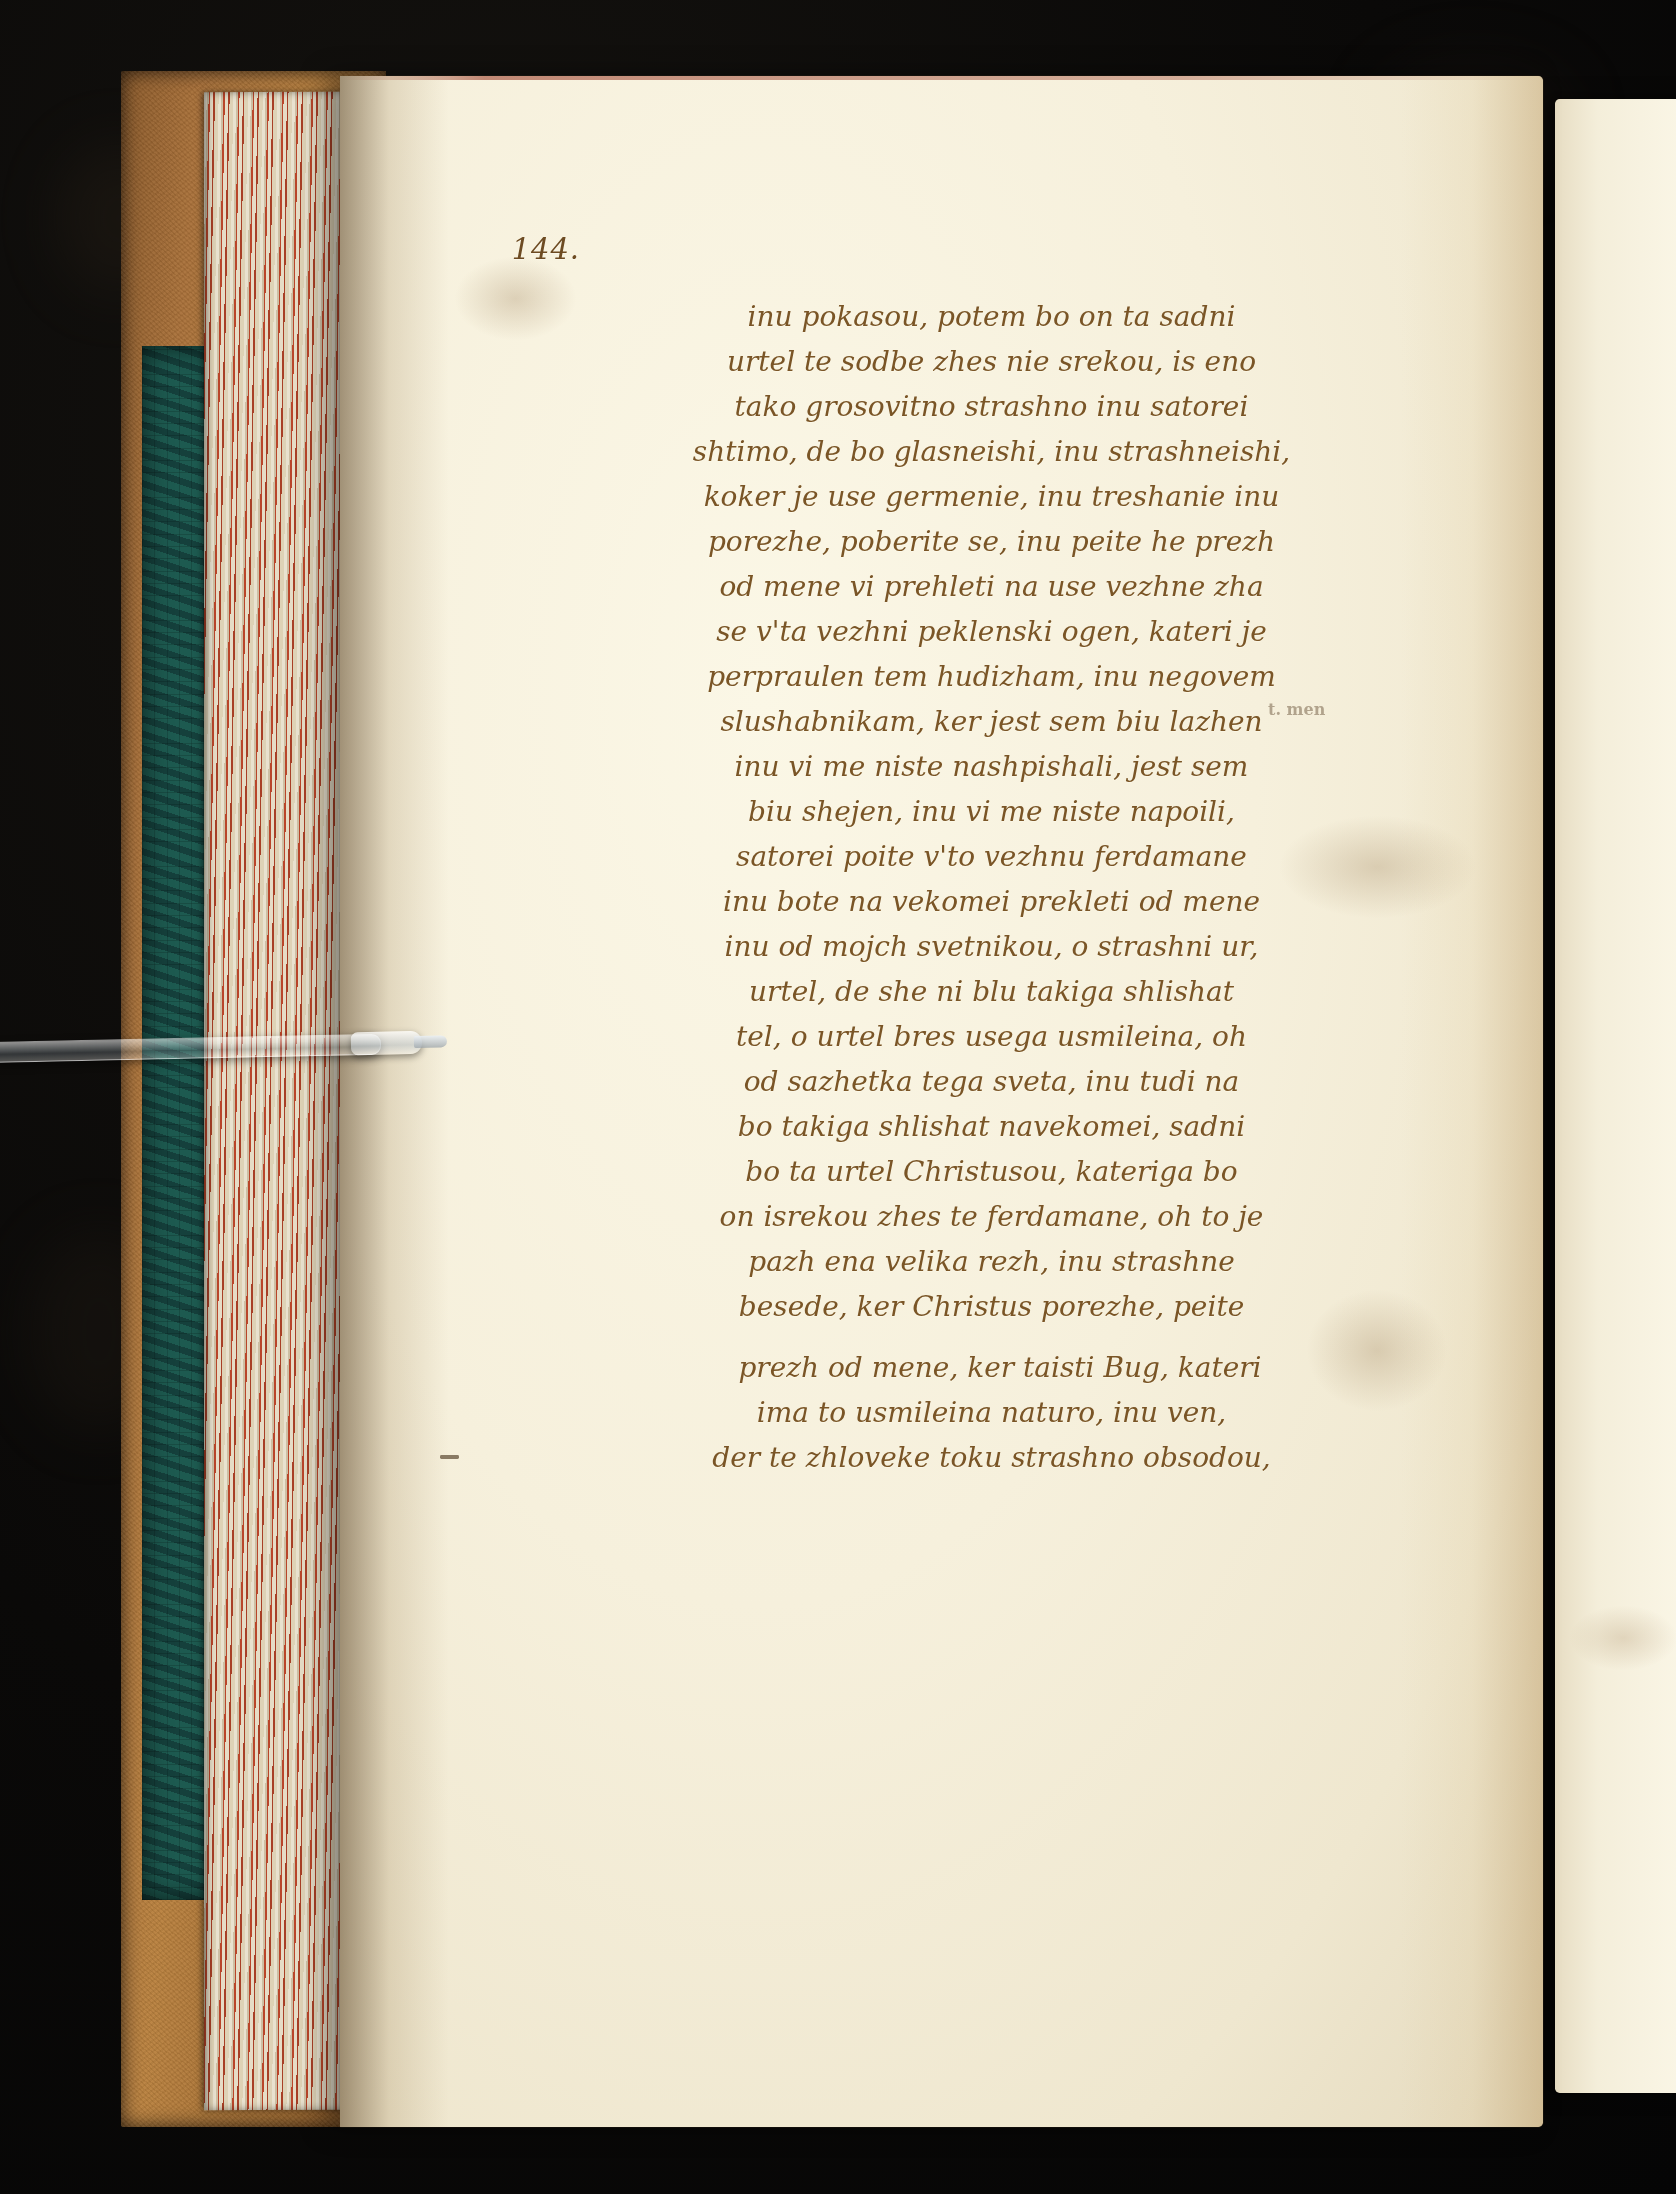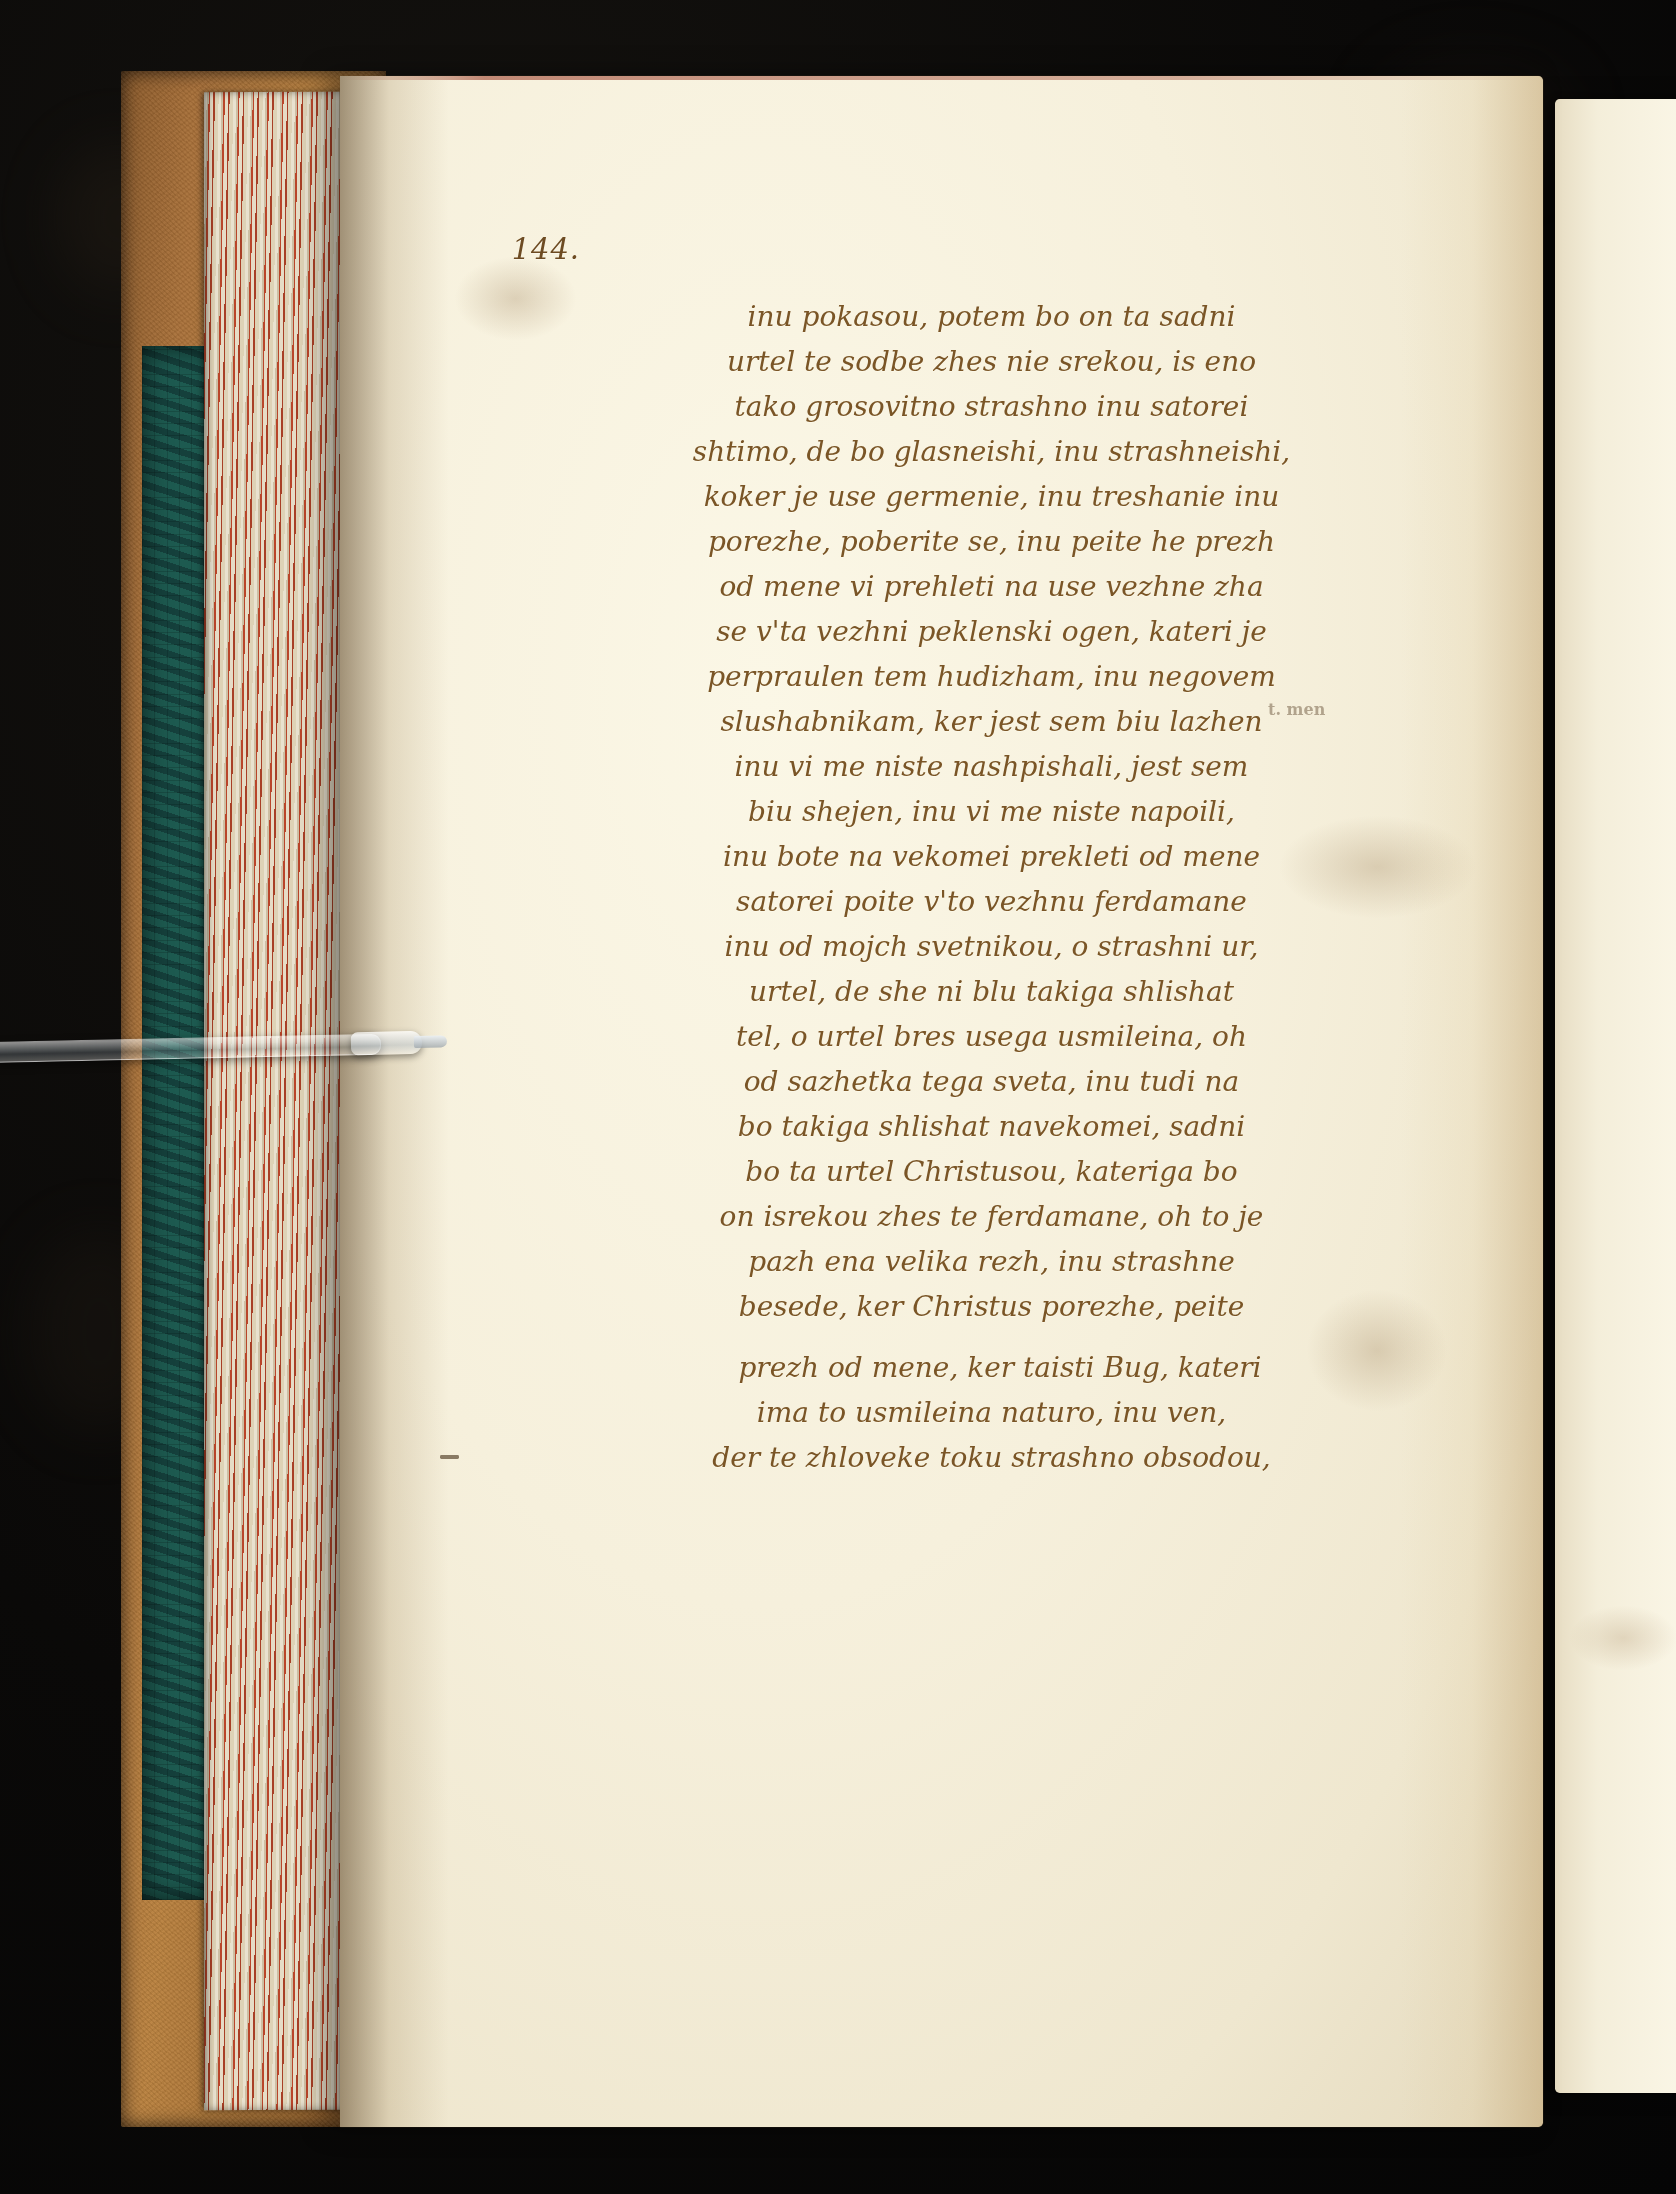--- a/index.html
+++ b/index.html
@@ -286,22 +286,22 @@
         <div class="line">tako grosovitno strashno inu satorei</div>
         <div class="line">shtimo, de bo glasneishi, inu strashneishi,</div>
         <div class="line">koker je use germenie, inu treshanie inu</div>
         <div class="line">porezhe, poberite se, inu peite he prezh</div>
         <div class="line">od mene vi prehleti na use vezhne zha</div>
         <div class="line">se v'ta vezhni peklenski ogen, kateri je</div>
         <div class="line">perpraulen tem hudizham, inu negovem</div>
         <div class="line">slushabnikam, ker jest sem biu lazhen</div>
         <div class="line">inu vi me niste nashpishali, jest sem</div>
         <div class="line">biu shejen, inu vi me niste napoili,</div>
+        <div class="line">satorei poite v'to vezhnu ferdamane</div>
         <div class="line">inu bote na vekomei prekleti od mene</div>
-        <div class="line">satorei poite v'to vezhnu ferdamane</div>
         <div class="line">inu od mojch svetnikou, o strashni ur,</div>
         <div class="line">urtel, de she ni blu takiga shlishat</div>
         <div class="line">tel, o urtel bres usega usmileina, oh</div>
         <div class="line">od sazhetka tega sveta, inu tudi na</div>
         <div class="line">bo takiga shlishat navekomei, sadni</div>
         <div class="line">bo ta urtel Christusou, kateriga bo</div>
         <div class="line">on isrekou zhes te ferdamane, oh to je</div>
         <div class="line">pazh ena velika rezh, inu strashne</div>
         <div class="line">besede, ker Christus porezhe, peite</div>
       </div>

